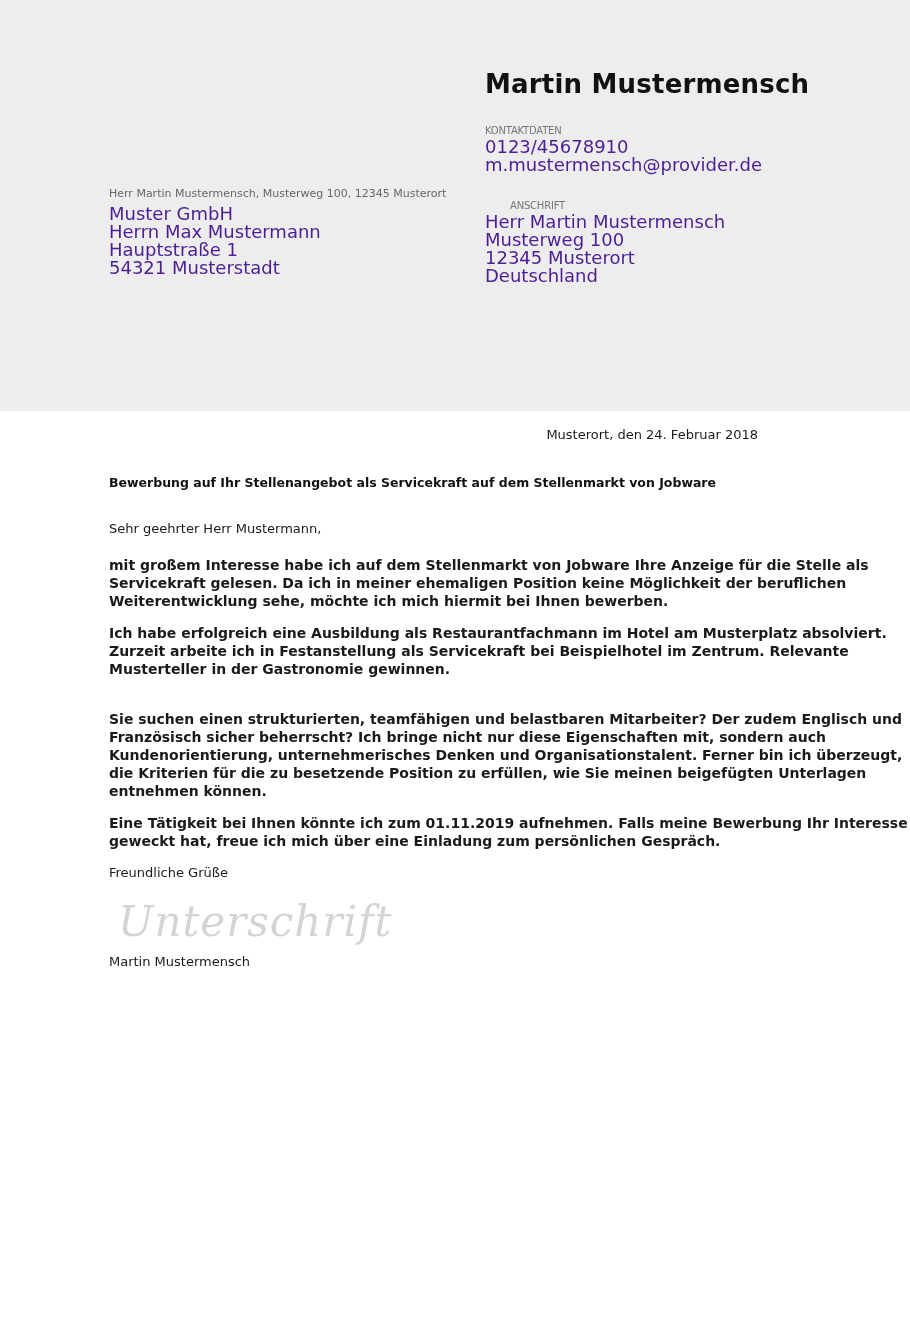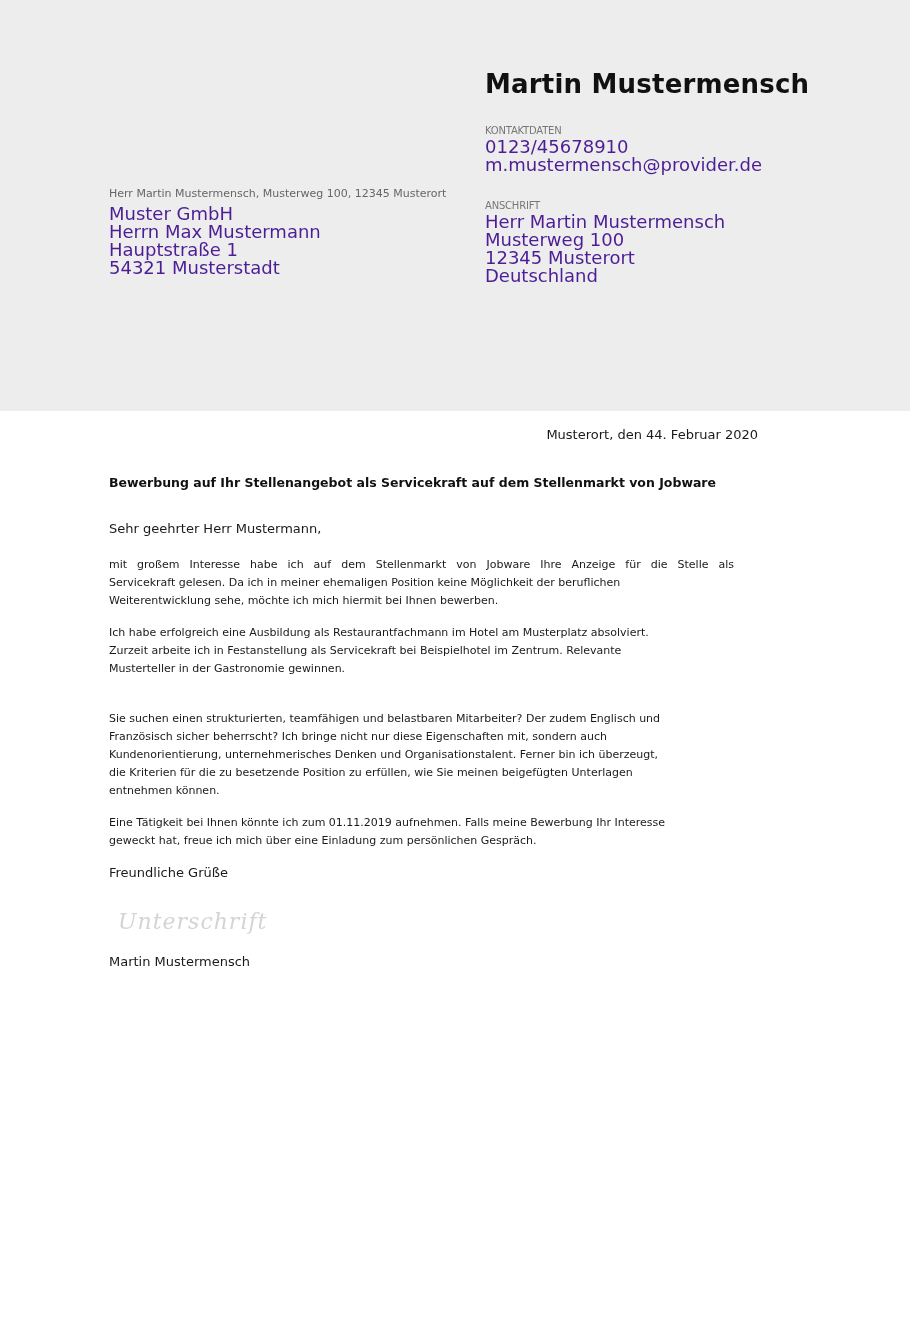--- a/index.html
+++ b/index.html
@@ -76,24 +76,25 @@
       position: absolute;
       left: 109px; top: 520px;
       font-size: 13px;
       line-height: 18px;
       white-space: nowrap;
     }
     .body-para {
       position: absolute;
       left: 109px;
       width: 625px;
-      font-size: 11px;
+      font-size: 14px;
       line-height: 18px;
       color: #1a1a1a;
       margin: 0;
+      font-weight: bold;
     }
     .body-para .ln {
       display: block;
       white-space: nowrap;
     }
     .body-para .just {
       text-align: justify;
       text-align-last: justify;
     }
     .closing {
@@ -101,21 +102,21 @@
       left: 109px; top: 864px;
       font-size: 13px;
       line-height: 18px;
       white-space: nowrap;
     }
     .signature {
       position: absolute;
       left: 118px; top: 898px;
       font-family: "DejaVu Serif", serif;
       font-style: italic;
-      font-size: 22px;
+      font-size: 42px;
       color: #d4d4d4;
       letter-spacing: 1px;
       line-height: 48px;
       white-space: nowrap;
       text-align: center;
     }
     .signer {
       position: absolute;
       left: 109px; top: 953px;
       font-size: 13px;
@@ -127,33 +128,33 @@
 <body>
 
 <div class="header-band"></div>
 
 <div class="name-title">Martin Mustermensch</div>
 
 <div class="section-label" style="left:485px; top:124px;">KONTAKTDATEN</div>
 <div class="info-line" style="left:485px; top:138px;">0123/45678910</div>
 <div class="info-line" style="left:485px; top:156px;text-align:center;">m.mustermensch@provider.de</div>
 
-<div class="section-label" style="left:485px; top:199px;">ANSCHRIFT</div>
+<div class="section-label" style="left:510px; top:199px;">ANSCHRIFT</div>
 <div class="info-line" style="left:485px; top:213px;">Herr Martin Mustermensch</div>
 <div class="info-line" style="left:485px; top:231px;">Musterweg 100</div>
 <div class="info-line" style="left:485px; top:249px;">12345 Musterort</div>
 <div class="info-line" style="left:485px; top:267px;">Deutschland</div>
 
 <div class="sender-line">Herr Martin Mustermensch, Musterweg 100, 12345 Musterort</div>
 <div class="info-line" style="left:109px; top:205px;">Muster GmbH</div>
 <div class="info-line" style="left:109px; top:223px;">Herrn Max Mustermann</div>
 <div class="info-line" style="left:109px; top:241px;">Hauptstraße 1</div>
 <div class="info-line" style="left:109px; top:259px;">54321 Musterstadt</div>
 
-<div class="date-line">Musterort, den 44. Februar 2020</div>
+<div class="date-line">Musterort, den 24. Februar 2018</div>
 
 <div class="subject">Bewerbung auf Ihr Stellenangebot als Servicekraft auf dem Stellenmarkt von Jobware</div>
 
 <div class="salutation">Sehr geehrter Herr Mustermann,</div>
 
 <div class="body-para" style="top:556px;">
   <span class="ln just">mit großem Interesse habe ich auf dem Stellenmarkt von Jobware Ihre Anzeige für die Stelle als</span>
   <span class="ln">Servicekraft gelesen. Da ich in meiner ehemaligen Position keine Möglichkeit der beruflichen</span>
   <span class="ln">Weiterentwicklung sehe, möchte ich mich hiermit bei Ihnen bewerben.</span>
 </div>

